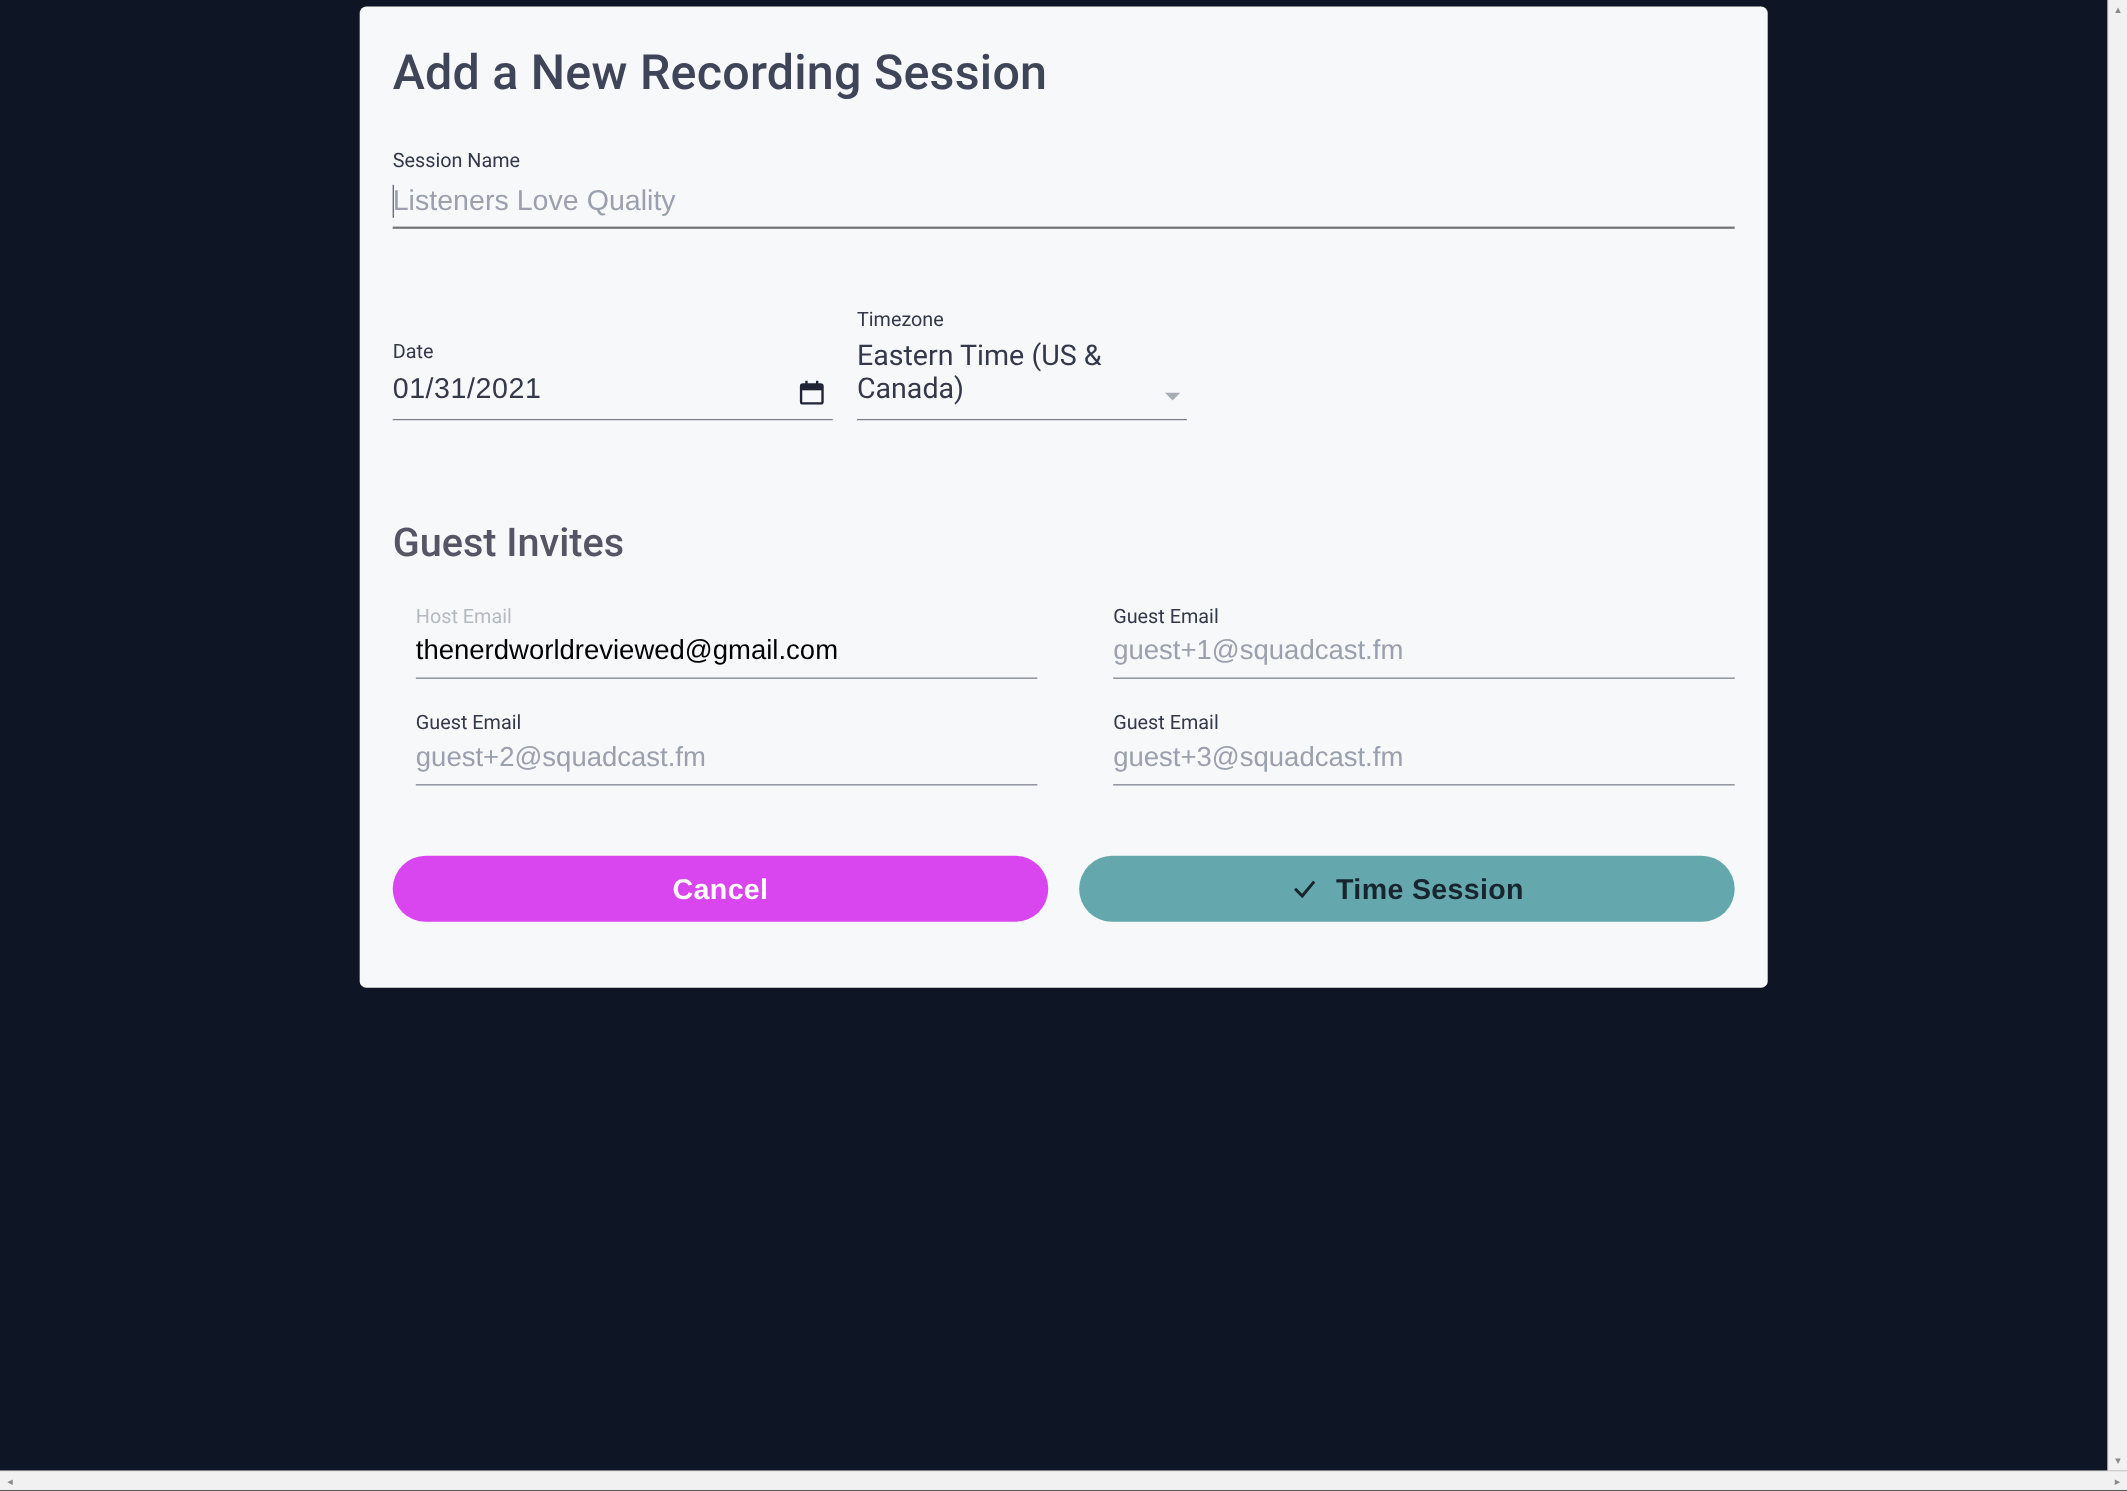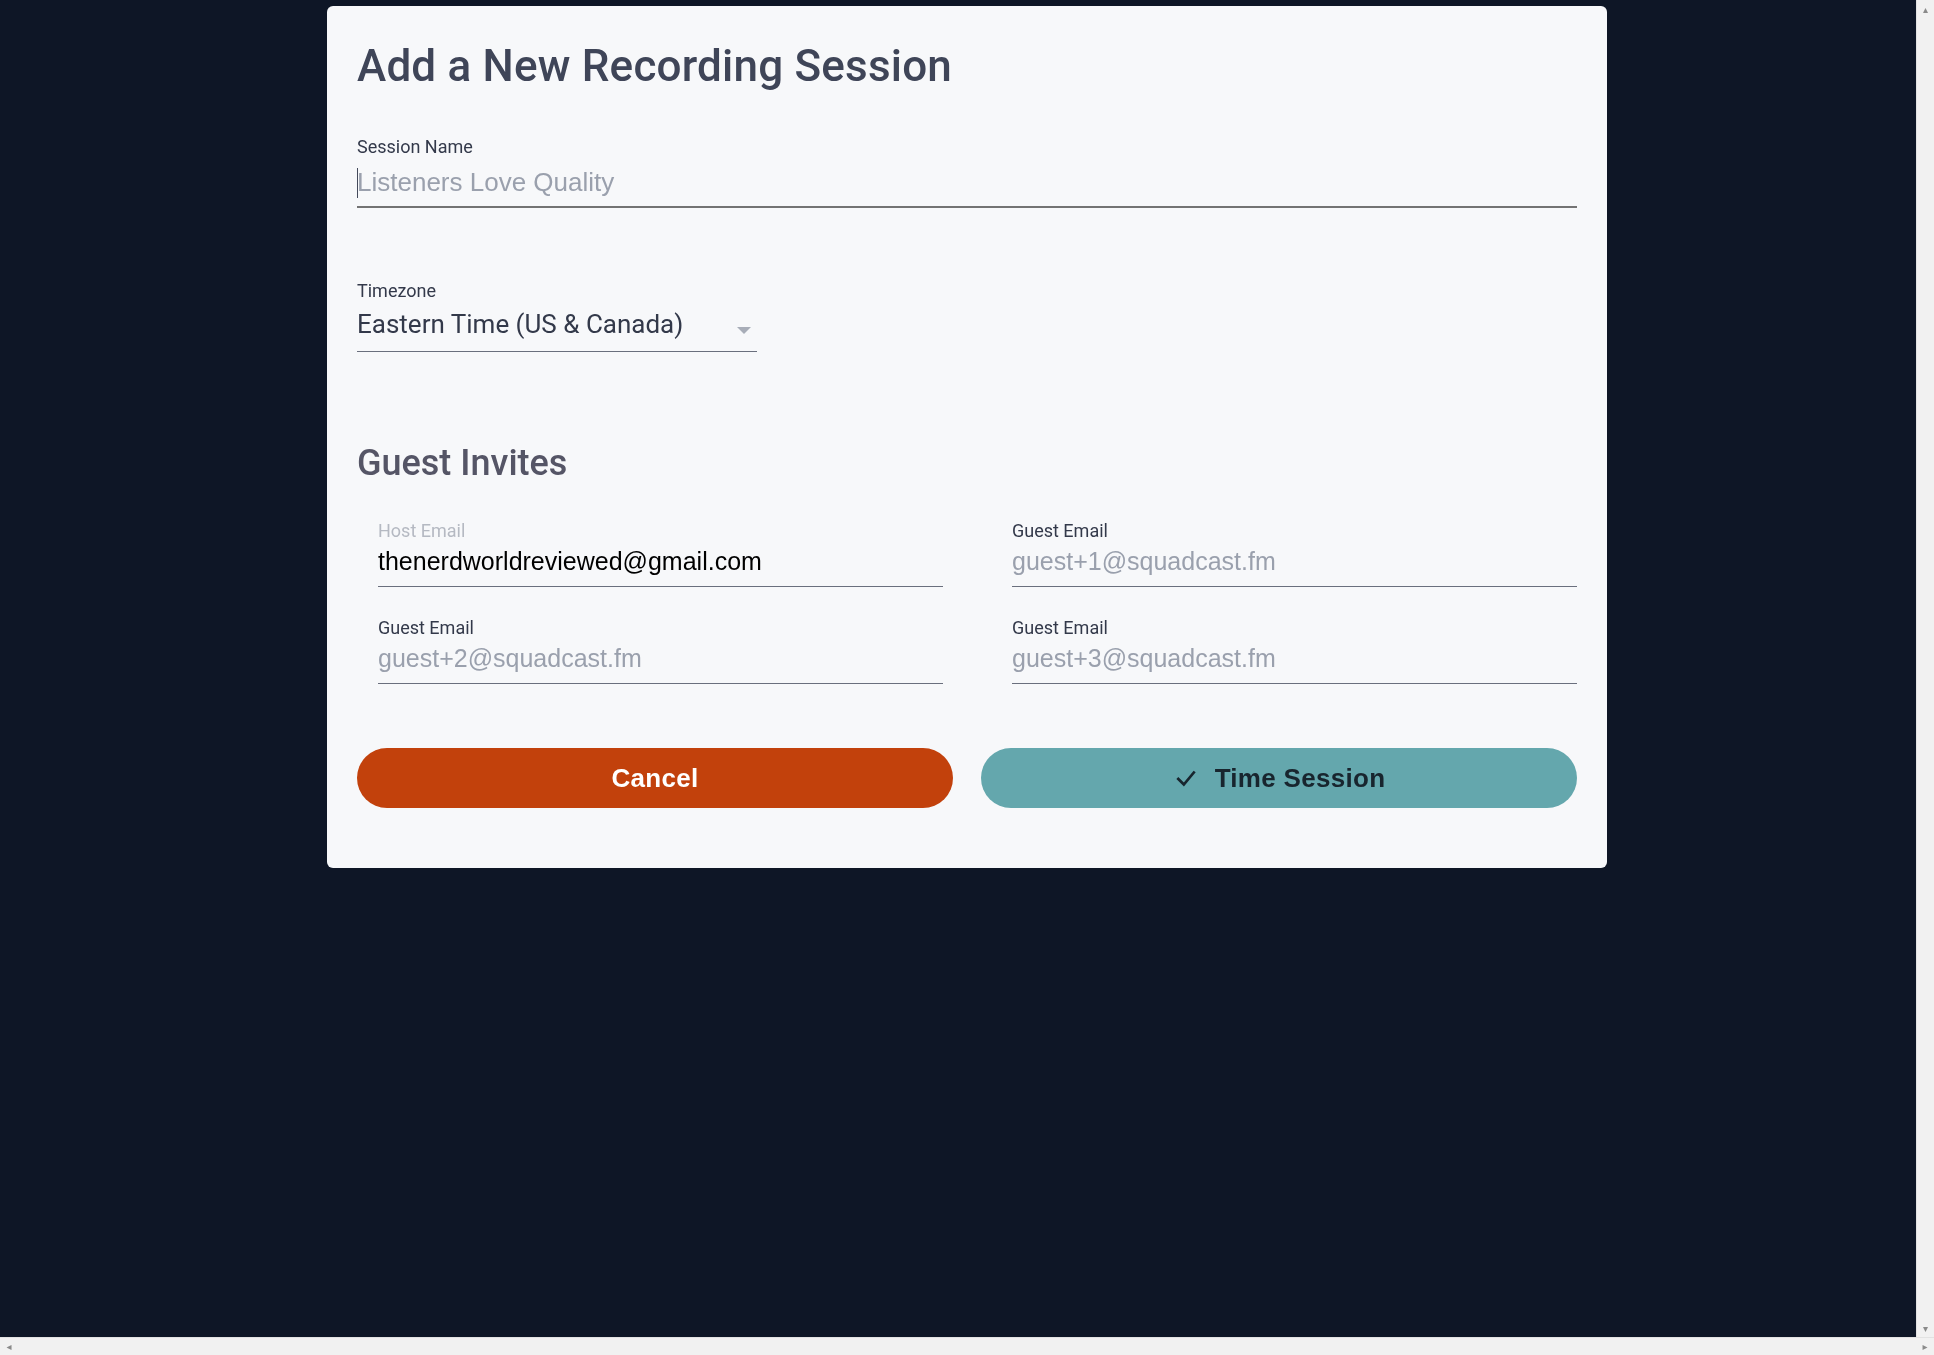--- a/index.html
+++ b/index.html
@@ -144,21 +144,21 @@
       justify-content: center;
       gap: 16px;
       height: 60px;
       border-radius: 999px;
       border: none;
       font-size: 26px;
       font-weight: 600;
       cursor: pointer;
       letter-spacing: 0.3px;
     }
-    .btn-dark { background: #c2410c; color: #fff; }
+    .btn-dark { background: #d946ef; color: #fff; }
     .btn-teal { background: #64a7ad; color: #18252e; font-weight: 600; }
     .check-icon { width: 26px; height: 26px; stroke: #18252e; stroke-width: 2.5; fill: none; }
     .hscroll-track {
       position: absolute;
       left: 0; right: 0; bottom: 0;
       height: 18px;
       background: #f1f1f1;
       border-top: 1px solid #e2e2e2;
     }
     .hscroll-left, .hscroll-right {
@@ -201,20 +201,32 @@
   <div class="modal">
     <h1 class="modal-title">Add a New Recording Session</h1>
 
     <div class="session-name-wrap">
       <label class="field-label">Session Name</label>
       <input type="text" class="text-input-line" placeholder="Listeners Love Quality" style="">
       <span class="cursor-caret"></span>
     </div>
 
     <div class="row3">
+      <div>
+        <label class="field-label">Date</label>
+        <div class="dt-wrap">
+          <input type="text" class="dt-input" value="01/31/2021" style="">
+          <svg class="dt-icon" viewBox="0 0 24 24">
+            <rect x="3" y="5" width="18" height="16" rx="1.5" fill="none" stroke="currentColor" stroke-width="2"></rect>
+            <rect x="3" y="5" width="18" height="5" fill="currentColor"></rect>
+            <rect x="6.5" y="2" width="2" height="4" fill="currentColor"></rect>
+            <rect x="15.5" y="2" width="2" height="4" fill="currentColor"></rect>
+          </svg>
+        </div>
+      </div>
 
 
       <div class="tz-wrap">
         <label class="field-label">Timezone</label>
         <div style="position:relative;">
           <div class="tz-select">Eastern Time (US &amp; Canada)</div>
           <span class="tz-caret"></span>
         </div>
       </div>
     </div>

